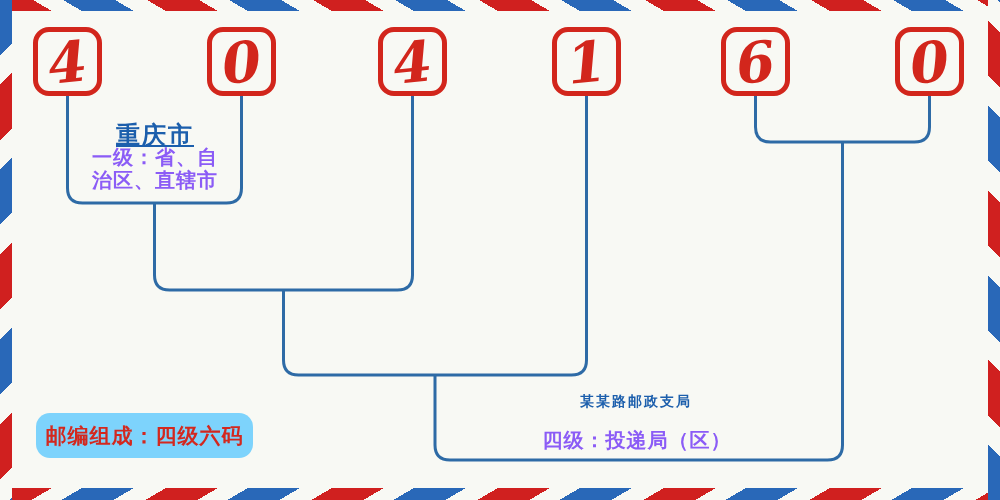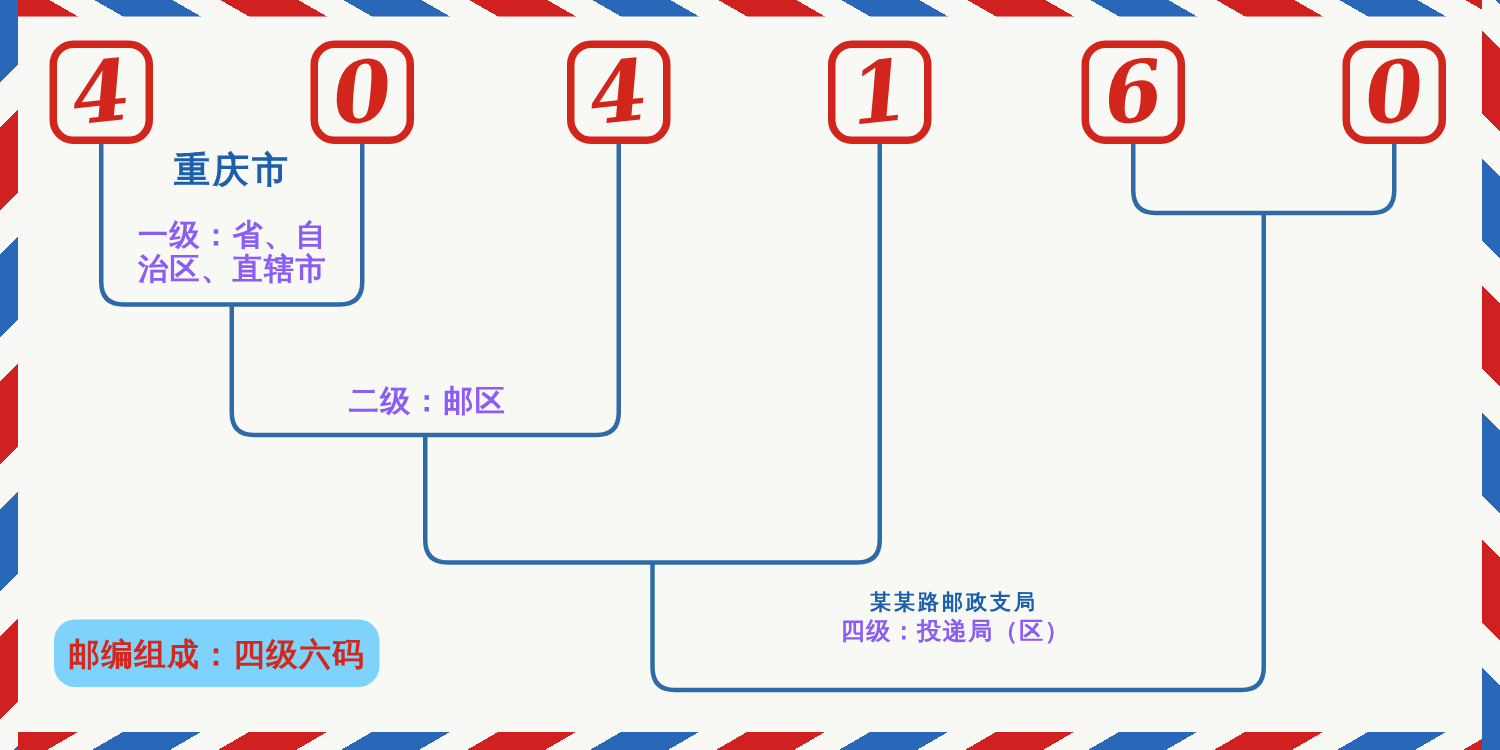--- a/index.html
+++ b/index.html
@@ -60,27 +60,27 @@
   .t-blue{
     color:#1c5fac;font-weight:bold;
     font-family:"DejaVu Serif", serif;
     letter-spacing:2px;
   }
   .t-red{
     color:#8b5cf6;font-weight:bold;
     font-family:"Liberation Sans", sans-serif;
     letter-spacing:1px;
   }
-  .lbl-city{left:55px;top:97px;width:200px;font-size:24px;}
+  .lbl-city{left:55px;top:119px;width:200px;font-size:24px;text-decoration:underline;}
   .lbl-l1{left:35px;top:146px;width:240px;font-size:20px;line-height:23px;}
   .lbl-l2{left:185px;top:254px;width:200px;font-size:20px;}
   .lbl-district{left:334px;top:309px;width:200px;font-size:24px;}
   .lbl-l3{left:284px;top:341px;width:300px;font-size:20px;}
   .lbl-branch{left:486px;top:393px;width:300px;font-size:14px;}
-  .lbl-l4{left:487px;top:411px;width:300px;font-size:16px;text-align:center;}
+  .lbl-l4{left:487px;top:427px;width:300px;font-size:20px;text-align:center;}
   .lbl-delivery{left:742px;top:108px;width:200px;font-size:22px;}
   
   .badge{
     position:absolute;left:36px;top:413px;width:217px;height:45px;
     background:#7dd3fc;border-radius:14px;
     display:flex;align-items:center;justify-content:center;
     color:#d3281e;font-weight:bold;font-size:21px;
     font-family:"DejaVu Serif", serif;letter-spacing:1px;
   }
 </style>
@@ -118,21 +118,20 @@
     <span class="digit">6</span>
   </div>
   <div class="digit-box db6">
     <span class="digit">0</span>
   </div>
 
   <div class="label t-blue lbl-city">重庆市</div>
   <div class="label t-red lbl-l1">一级：省、自
 治区、直辖市</div>
 
-  <div class="label t-red lbl-l2">二级：邮区</div>
 
 
   <div class="label t-blue lbl-branch">某某路邮政支局</div>
   <div class="label t-red lbl-l4">四级：投递局（区）</div>
 
 
   <div class="badge">邮编组成：四级六码</div>
 
 </div>
 

